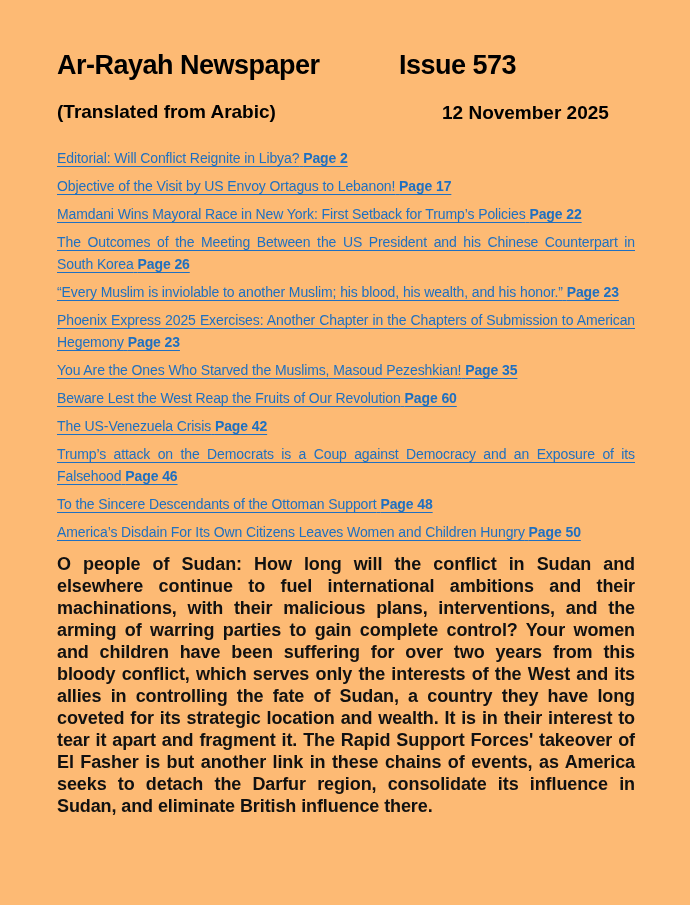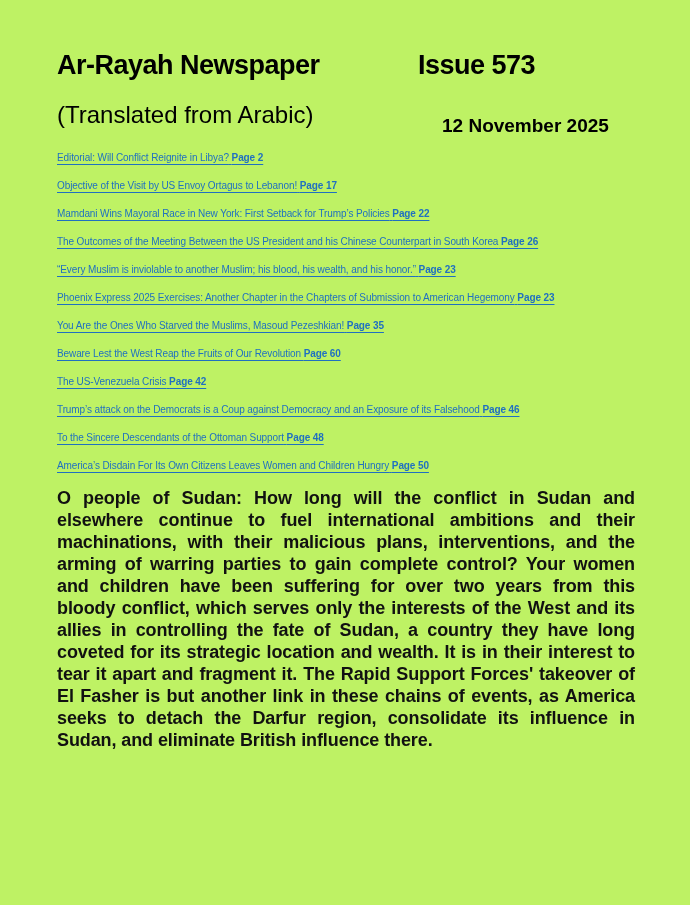--- a/index.html
+++ b/index.html
@@ -1,61 +1,61 @@
 <!DOCTYPE html>
 <html style="--link-color: #1F70C1;"><head>
 <meta charset="utf-8">
 <style>
   html, body { margin: 0; padding: 0; background: #ffffff; }
   .page {
     position: relative;
     width: 690px;
     height: 905px;
     box-sizing: border-box;
-    background: #bef264;
+    background: #fdba74;
     padding: 50px 55px 0 57px;
     font-family: "Liberation Sans", sans-serif;
     color: #000000;
     overflow: hidden;
   }
   .h-row1 { position: relative; height: 38px; }
   .np-title {
     margin: 0;
     font-size: 27px;
     font-weight: bold;
     letter-spacing: -0.5px;
     display: inline-block;
   }
   .issue {
     position: absolute;
-    left: 361px;
+    left: 342px;
     top: 0;
     font-size: 27px;
     font-weight: bold;
     letter-spacing: -0.5px;
     white-space: nowrap;
   }
   .h-row2 { position: relative; margin-top: 13px; height: 26px; }
-  .subtitle { font-size: 24px; font-weight: normal; display: inline-block; }
+  .subtitle { font-size: 19px; font-weight: bold; display: inline-block; }
   .date {
     position: absolute;
     left: 385px;
-    top: 14px;
+    top: 1px;
     font-size: 19px;
     font-weight: bold;
     white-space: nowrap;
   }
   .toc { margin-top: 20px; }
   .toc-item {
     display: block;
     color: var(--link-color, #1F70C1);
     text-decoration: underline;
     text-decoration-thickness: 1px;
     text-underline-offset: 2.5px;
-    font-size: 10px;
+    font-size: 14px;
     line-height: 22px;
     letter-spacing: -0.1px;
     margin: 0 0 6px 0;
     text-align: justify;
     text-align-last: left;
     cursor: pointer;
   }
   .toc-item .pg { font-weight: bold; }
   .closing {
     margin: 10px 0 0 0;

